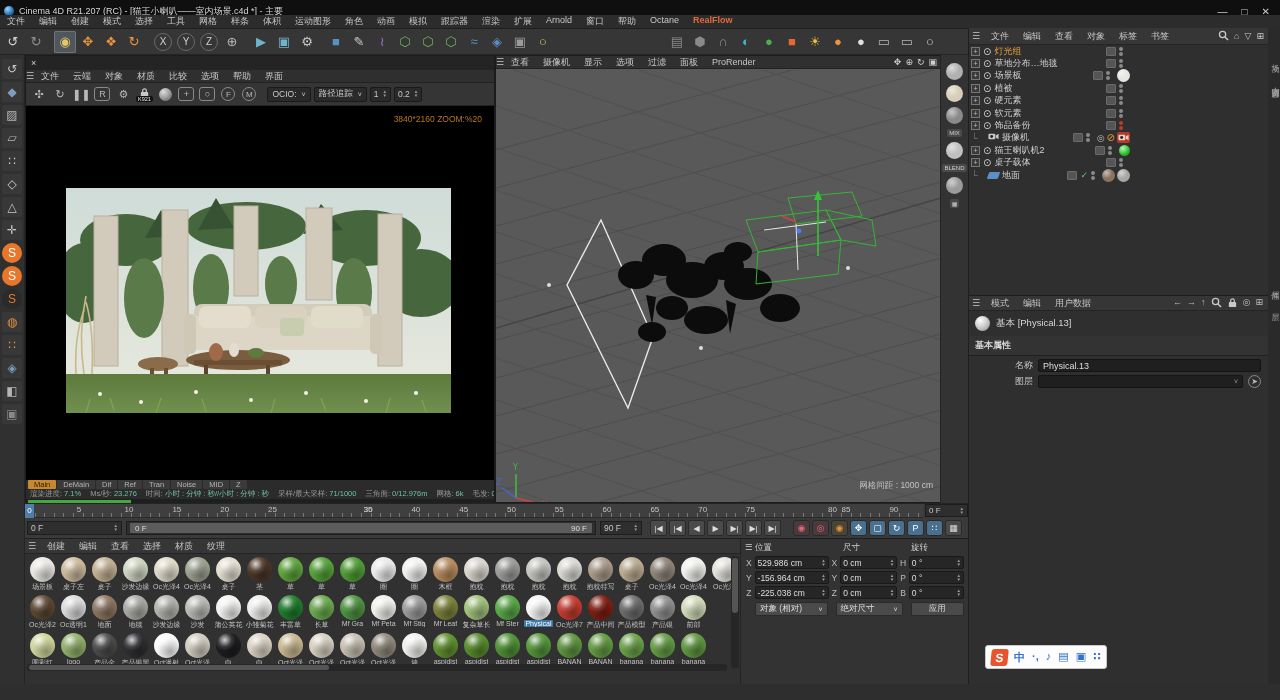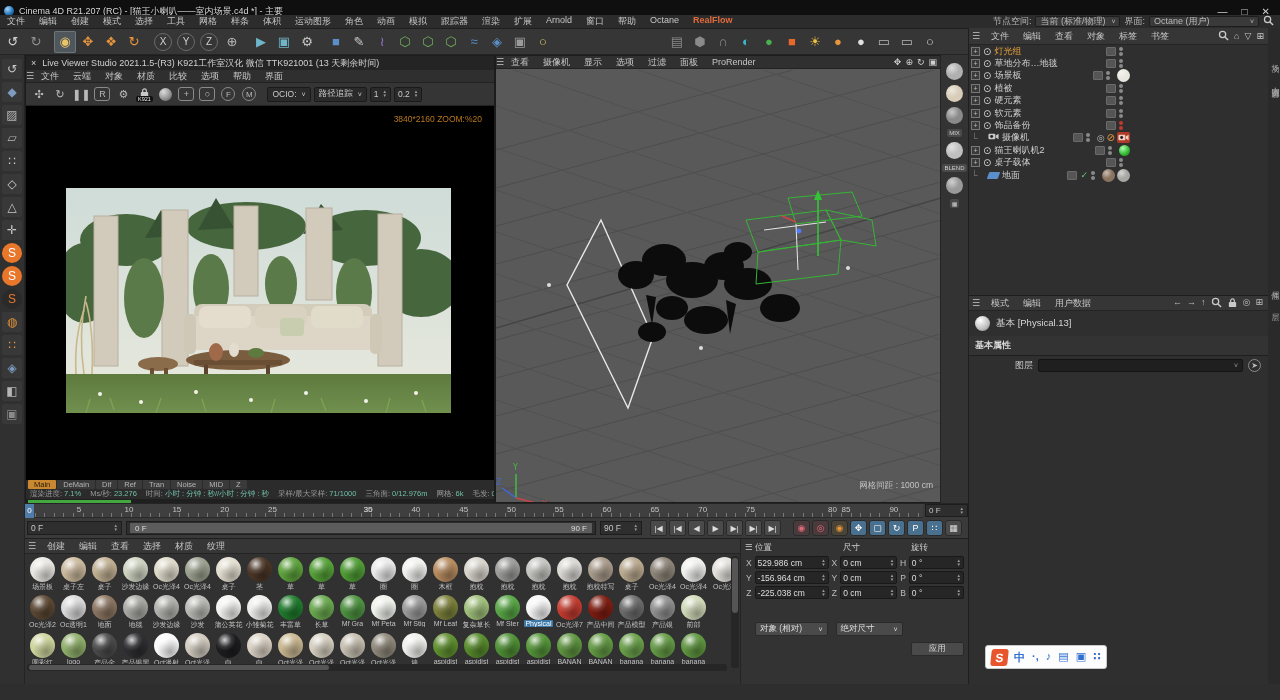--- a/index.html
+++ b/index.html
@@ -156,36 +156,20 @@
         <span class="menu-item">模拟</span>
         <span class="menu-item">跟踪器</span>
         <span class="menu-item">渲染</span>
         <span class="menu-item">扩展</span>
         <span class="menu-item">Arnold</span>
         <span class="menu-item">窗口</span>
         <span class="menu-item">帮助</span>
         <span class="menu-item">Octane</span>
         <span class="menu-item accent">RealFlow</span>
       </span>
-    <span class="wsright">
-      <span>节点空间:</span>
-      <span class="wsdrop">
-        <span>当前 (标准/物理)</span>
-          <span style="font-size:7px;">˅</span>
-      </span>
-      <span>界面:</span>
-      <span class="wsdrop" style="width:110px;justify-content:space-between;">
-        <span>Octane (用户)</span>
-          <span style="font-size:7px;">˅</span>
-      </span>
-      <span id="ws-search"><svg width="11" height="11" viewBox="0 0 12 12">
-            <circle cx="5" cy="5" r="3.4" fill="none" stroke="#c9c9c9" stroke-width="1.4"></circle>
-            <line x1="7.6" y1="7.6" x2="11" y2="11" stroke="#c9c9c9" stroke-width="1.6"></line>
-          </svg></span>
-    </span>
   </div>
 
   <div class="abs toolbar" id="toptoolbar">
       <span class="tbtn" style="color: rgb(208, 208, 208);">↺</span>
       <span class="tbtn" style="color: rgb(142, 142, 142);">↻</span>
       <span class="tsep"></span>
       <span class="tbtn sel" style="color: rgb(232, 196, 106);">◉</span>
       <span class="tbtn" style="color: rgb(232, 149, 60);">✥</span>
       <span class="tbtn" style="color: rgb(232, 149, 60);">❖</span>
       <span class="tbtn" style="color: rgb(232, 149, 60);">↻</span>
@@ -239,21 +223,20 @@
       <span class="ltbtn" style="color: rgb(232, 149, 60);">◍</span>
       <span class="ltbtn" style="color: rgb(232, 149, 60);">∷</span>
       <span class="ltbtn" style="color: rgb(125, 156, 192);">◈</span>
       <span class="ltbtn" style="color: rgb(181, 181, 181);">◧</span>
       <span class="ltbtn" style="color: rgb(138, 138, 138);">▣</span>
     </div>
 
   <div class="abs lv">
     <div class="lv-title">
       <span>×</span>
-      <span>Live Viewer Studio 2021.1.5-(R3)  K921工作室汉化  微信  TTK921001 (13 天剩余时间)</span>
     </div>
     <div class="lv-menus" id="lvmenus">
         <span>☰</span>
         <span class="menu-item">文件</span>
         <span class="menu-item">云端</span>
         <span class="menu-item">对象</span>
         <span class="menu-item">材质</span>
         <span class="menu-item">比较</span>
         <span class="menu-item">选项</span>
         <span class="menu-item">帮助</span>
@@ -740,20 +723,24 @@
             <span>◎</span>
             <span>⊞</span>
           </span>
       </div>
       <div class="am-obj">
         <span class="am-ball"></span>
         <span>基本 [Physical.13]</span>
       </div>
       <div class="am-sect">基本属性</div>
       <div class="am-field">
+        <span style="width:34px;text-align:right;">名称</span>
+        <span class="am-input">Physical.13</span>
+      </div>
+      <div class="am-field">
         <span style="width:34px;text-align:right;">图层</span>
         <span class="am-input" style="justify-content:flex-end;">
             <span style="font-size:7px;color:#999;">˅</span>
           </span>
         <span class="am-pick">➤</span>
       </div>
     </div>
     <div class="om-side" id="omside">
         <span class="vtab">场次</span>
         <span class="vtab">内容浏览器</span>
@@ -1222,21 +1209,21 @@
       </div>
     <div class="corow" style="margin-top:3px;">
       <span class="codrop" style="width:78px;margin-left:10px;">
         <span>对象 (相对)</span>
           <span style="font-size:7px;">˅</span>
       </span>
       <span class="codrop" style="width:72px;margin-left:6px;">
         <span>绝对尺寸</span>
           <span style="font-size:7px;">˅</span>
       </span>
-      <span class="cobtn" style="width:58px;margin-left:6px;margin-top:40px;">应用</span>
+      <span class="cobtn" style="width:58px;margin-left:6px;">应用</span>
     </div>
   </div>
 
   <div class="abs ime">
     <span class="slogo">S</span>
     <span id="imeicons" style="display:flex;gap:7px;">
         <span class="iico">中</span>
         <span class="iico">·,</span>
         <span class="iico">♪</span>
         <span class="iico">▤</span>

